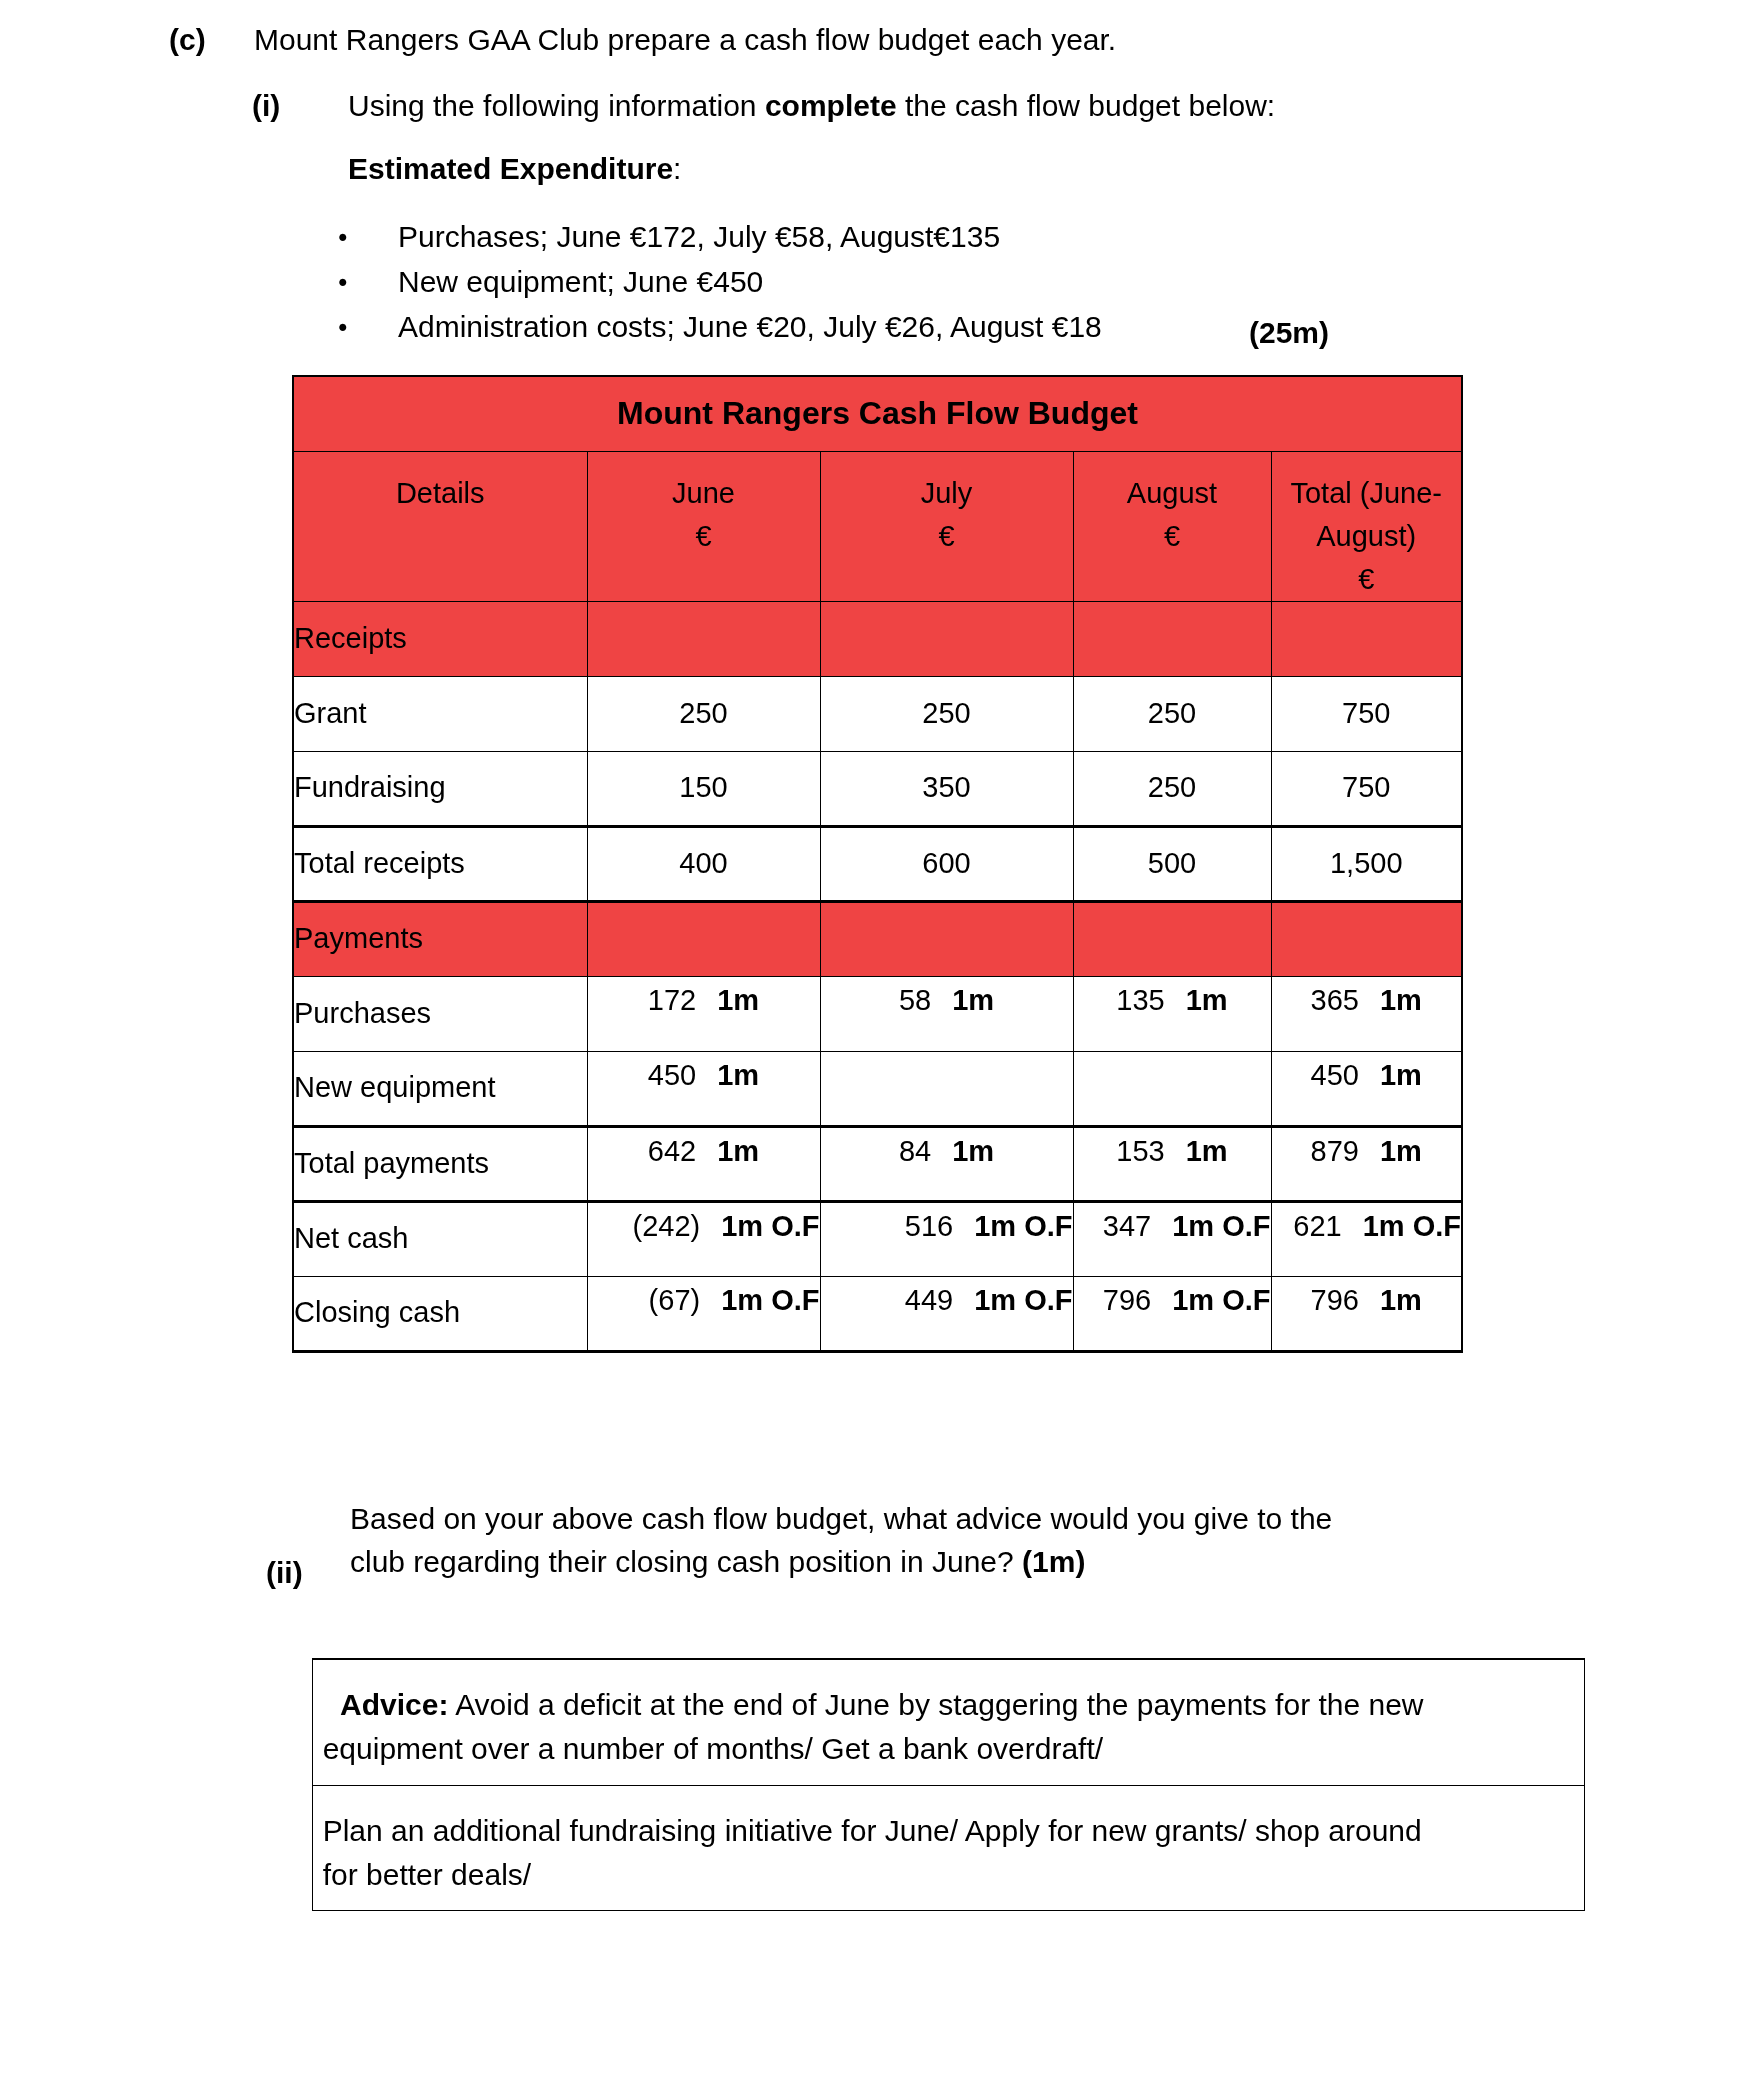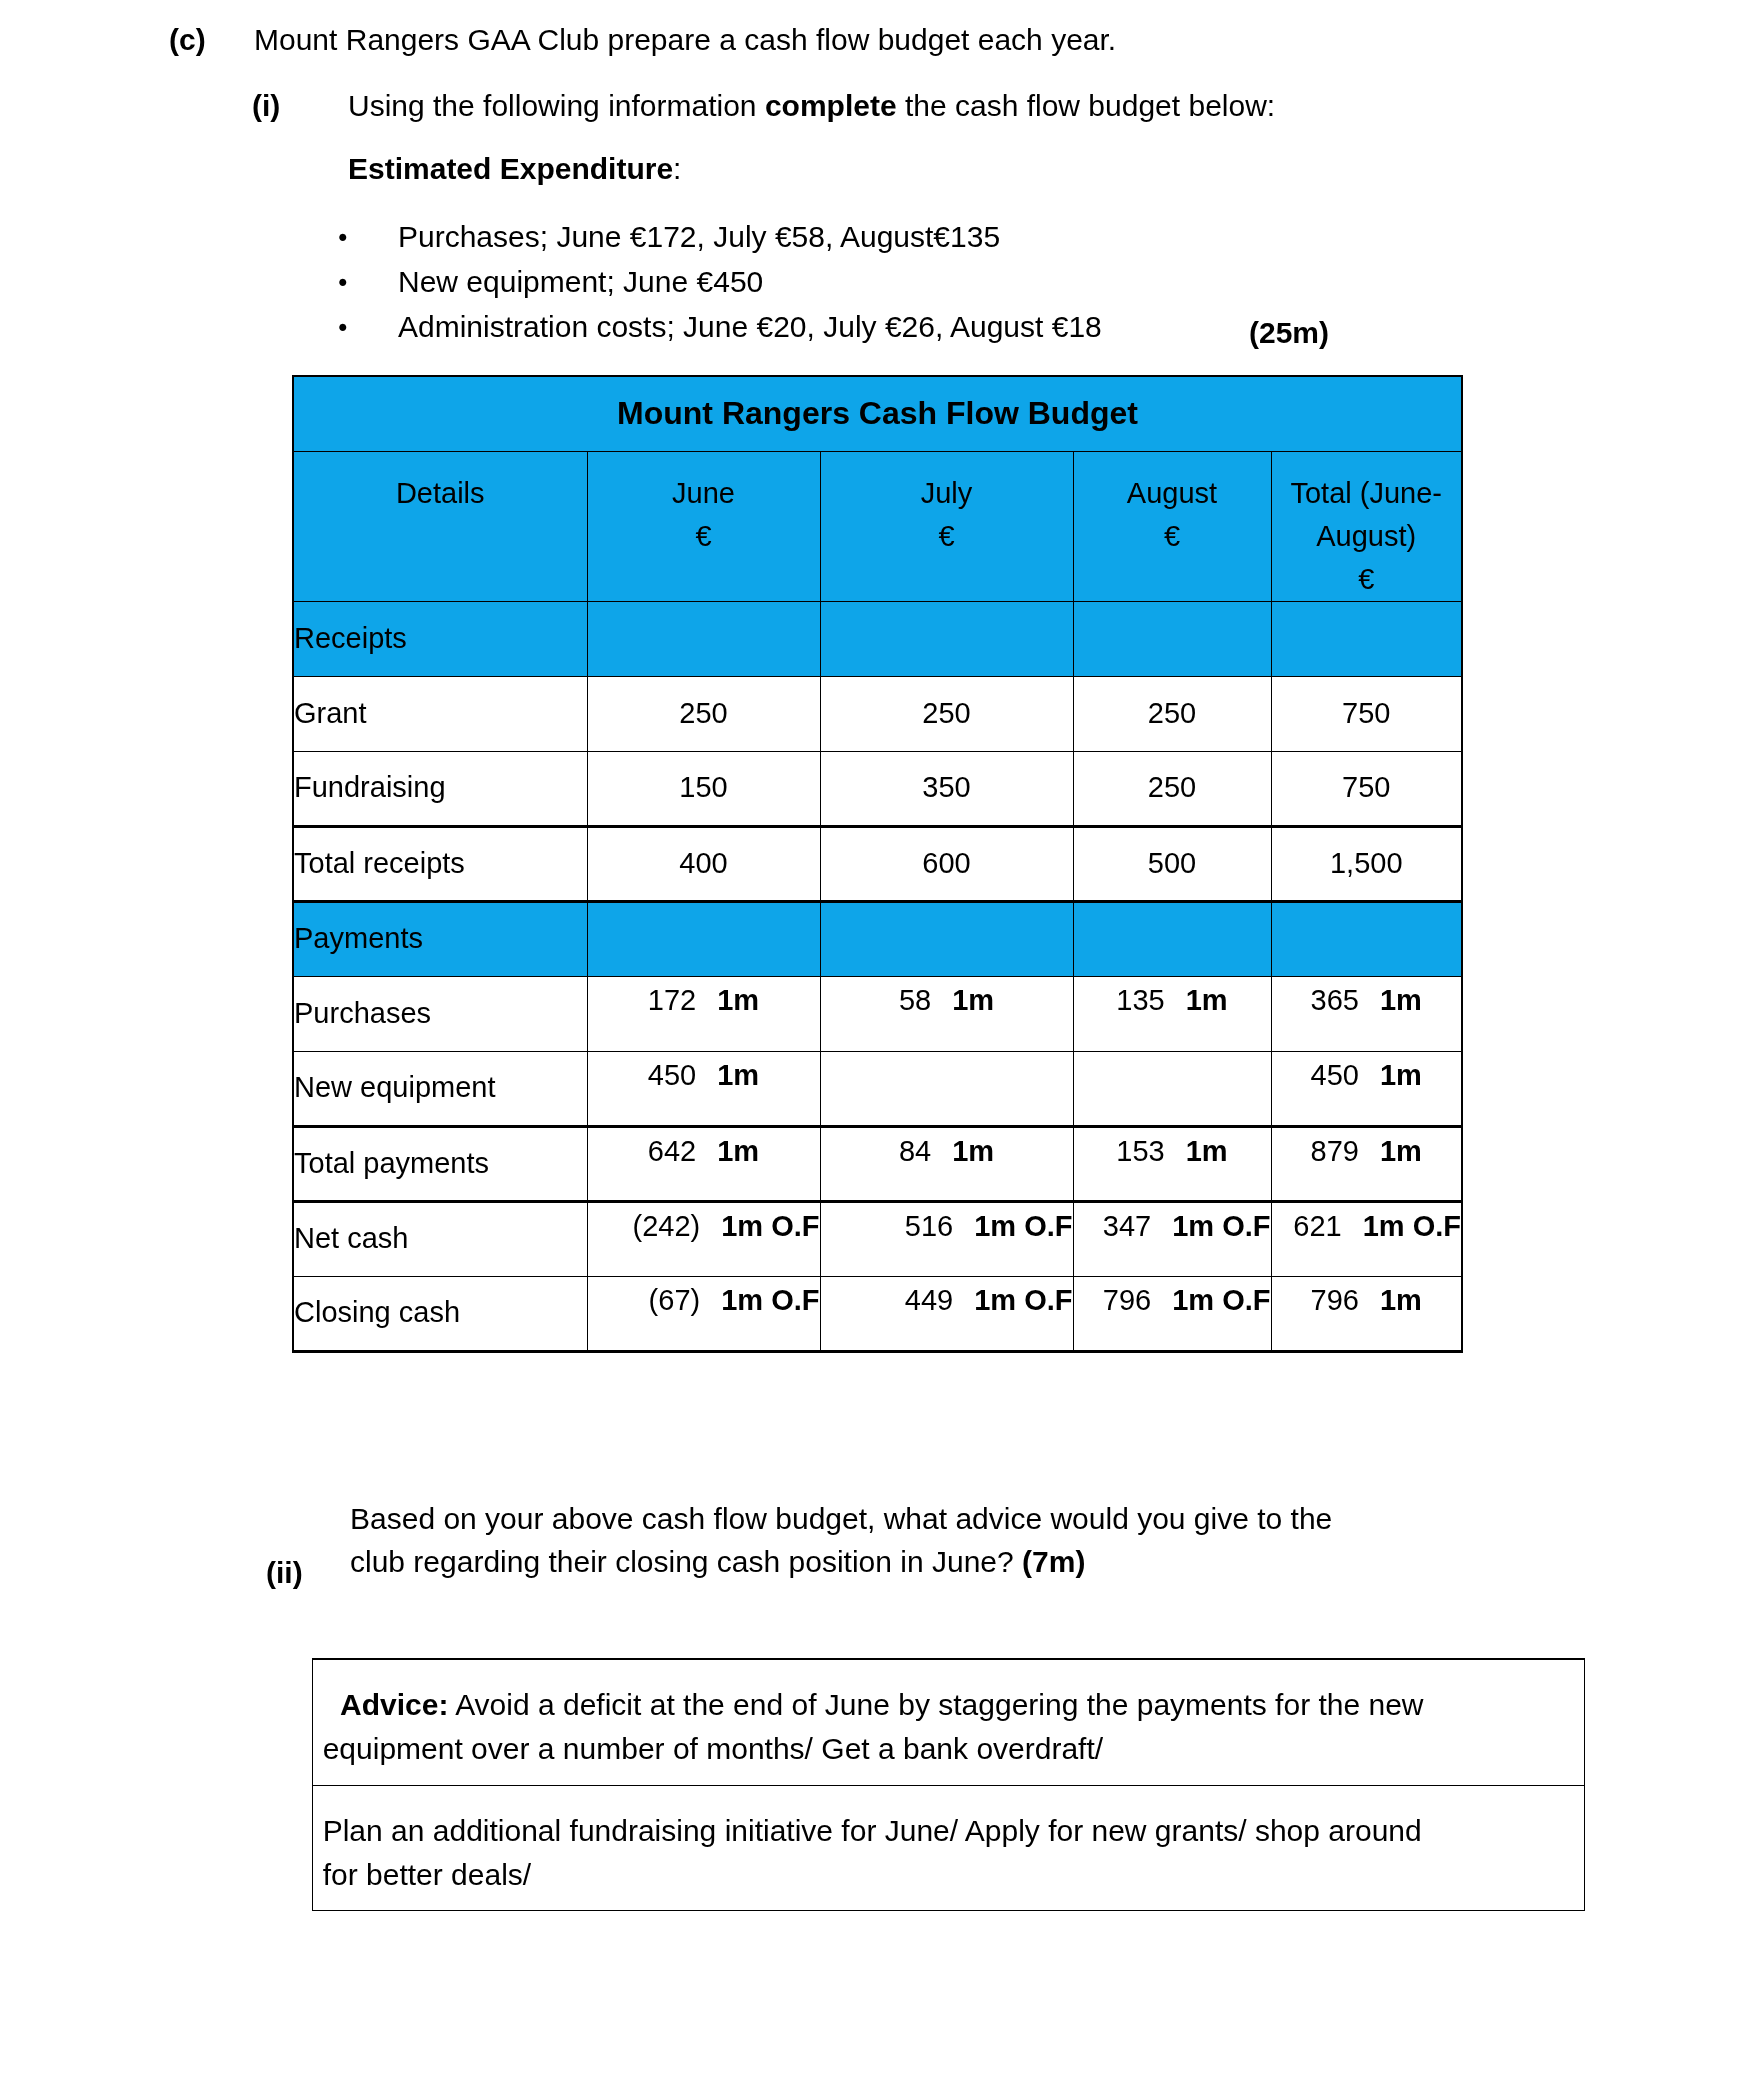--- a/index.html
+++ b/index.html
@@ -16,21 +16,21 @@
   .est{left:348px;top:152px;}
   .bullets{left:338px;top:214px;list-style:none;margin:0;padding:0;}
   .bullets li{display:flex;height:45px;align-items:center;}
   .dot{width:60px;font-size:16.4px;}
   .marks25{left:1249px;top:316px;}
 
   
   .budget{position:absolute;left:292px;top:375px;border-collapse:collapse;table-layout:fixed;
           border:2.9px solid #000;border-bottom:3.9px solid #000;font-size:29px;line-height:1.15;}
   .budget td,.budget th{border:1.9px solid #000;padding:0;}
-  .shade{background:#0ea5e9;}
+  .shade{background:#ef4444;}
   .title-row{height:71px;}
   .title-cell{text-align:center;font-weight:bold;font-size:32px;vertical-align:middle;}
   .header-row{height:131px;}
   .header-row th{font-weight:normal;vertical-align:top;text-align:center;padding-top:20px;line-height:43px;}
   .header-row th span{display:block;}
   .sec{height:70px;}
   .budget tr{height:75px;}
   .label{text-align:left;padding-left:11.6px;vertical-align:middle;}
   .val{text-align:center;vertical-align:middle;}
   .vtop .val{vertical-align:top;padding-top:7.7px;margin-left:34px;}
@@ -195,21 +195,21 @@
       <td class="val of"><span class="num">449</span><span class="mark">1m O.F</span></td>
       <td class="val of"><span class="num">796</span><span class="mark">1m O.F</span></td>
       <td class="val"><span class="num">796</span><span class="mark">1m</span></td>
     </tr>
   </tbody>
     </table>
 
   <span class="abs ii-label b">(ii)</span>
   <div class="abs ii-text">
     <div>Based on your above cash flow budget, what advice would you give to the</div>
-    <div><span>club regarding their closing cash position in June? </span><span class="b">(7m)</span></div>
+    <div><span>club regarding their closing cash position in June? </span><span class="b">(1m)</span></div>
   </div>
 
   <div class="abs advice">
     <div class="advice-cell">
       <p class="indent1"><span class="b">Advice:</span><span> Avoid a deficit at the end of June by staggering the payments for the new</span></p>
       <p>equipment over a number of months/ Get a bank overdraft/</p>
     </div>
     <div class="advice-cell">
       <p>Plan an additional fundraising initiative for June/ Apply for new grants/ shop around</p>
       <p>for better deals/</p>

